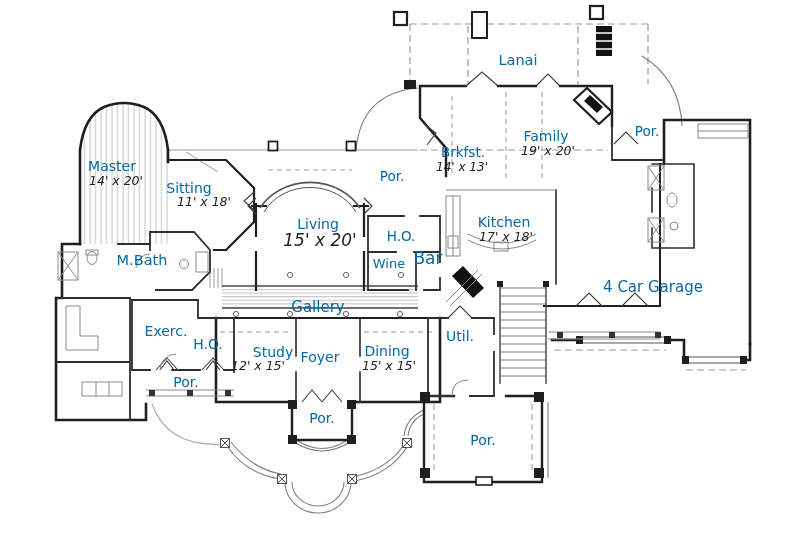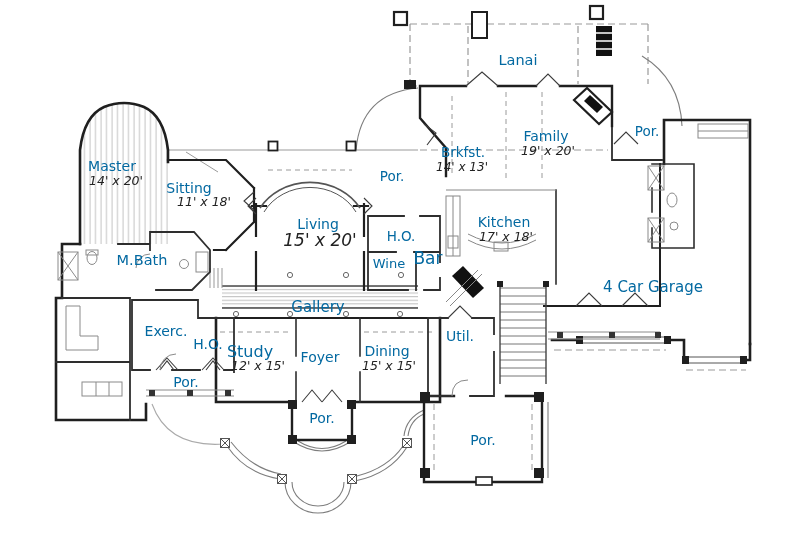--- a/index.html
+++ b/index.html
@@ -208,21 +208,21 @@
   </g>
 </svg>
 
 <div class="lbl" style="left:112px;top:166px;font-size:14px">Master</div>
 <div class="lbl dims" style="left:116px;top:181px;font-size:12.5px">14' x 20'</div>
 <div class="lbl" style="left:189px;top:188px;font-size:14px">Sitting</div>
 <div class="lbl dims" style="left:204px;top:202px;font-size:12.5px">11' x 18'</div>
 <div class="lbl" style="left:142px;top:260px;font-size:14.5px">M.Bath</div>
 <div class="lbl" style="left:166px;top:331px;font-size:14px">Exerc.</div>
 <div class="lbl" style="left:208px;top:344px;font-size:14px">H.O.</div>
-<div class="lbl" style="left:250px;top:352px;font-size:16px">Study</div>
+<div class="lbl" style="left:273px;top:352px;font-size:14px">Study</div>
 <div class="lbl dims" style="left:258px;top:366px;font-size:12.5px">12' x 15'</div>
 <div class="lbl" style="left:320px;top:357px;font-size:14px">Foyer</div>
 <div class="lbl" style="left:387px;top:351px;font-size:14px">Dining</div>
 <div class="lbl dims" style="left:389px;top:366px;font-size:12.5px">15' x 15'</div>
 <div class="lbl" style="left:318px;top:307px;font-size:15px">Gallery</div>
 <div class="lbl" style="left:318px;top:224px;font-size:14px">Living</div>
 <div class="lbl dims" style="left:320px;top:240px;font-size:17px">15' x 20'</div>
 <div class="lbl" style="left:401px;top:237px;font-size:13.5px">H.O.</div>
 <div class="lbl" style="left:389px;top:263px;font-size:13px">Wine</div>
 <div class="lbl" style="left:428px;top:258px;font-size:17px">Bar</div>

